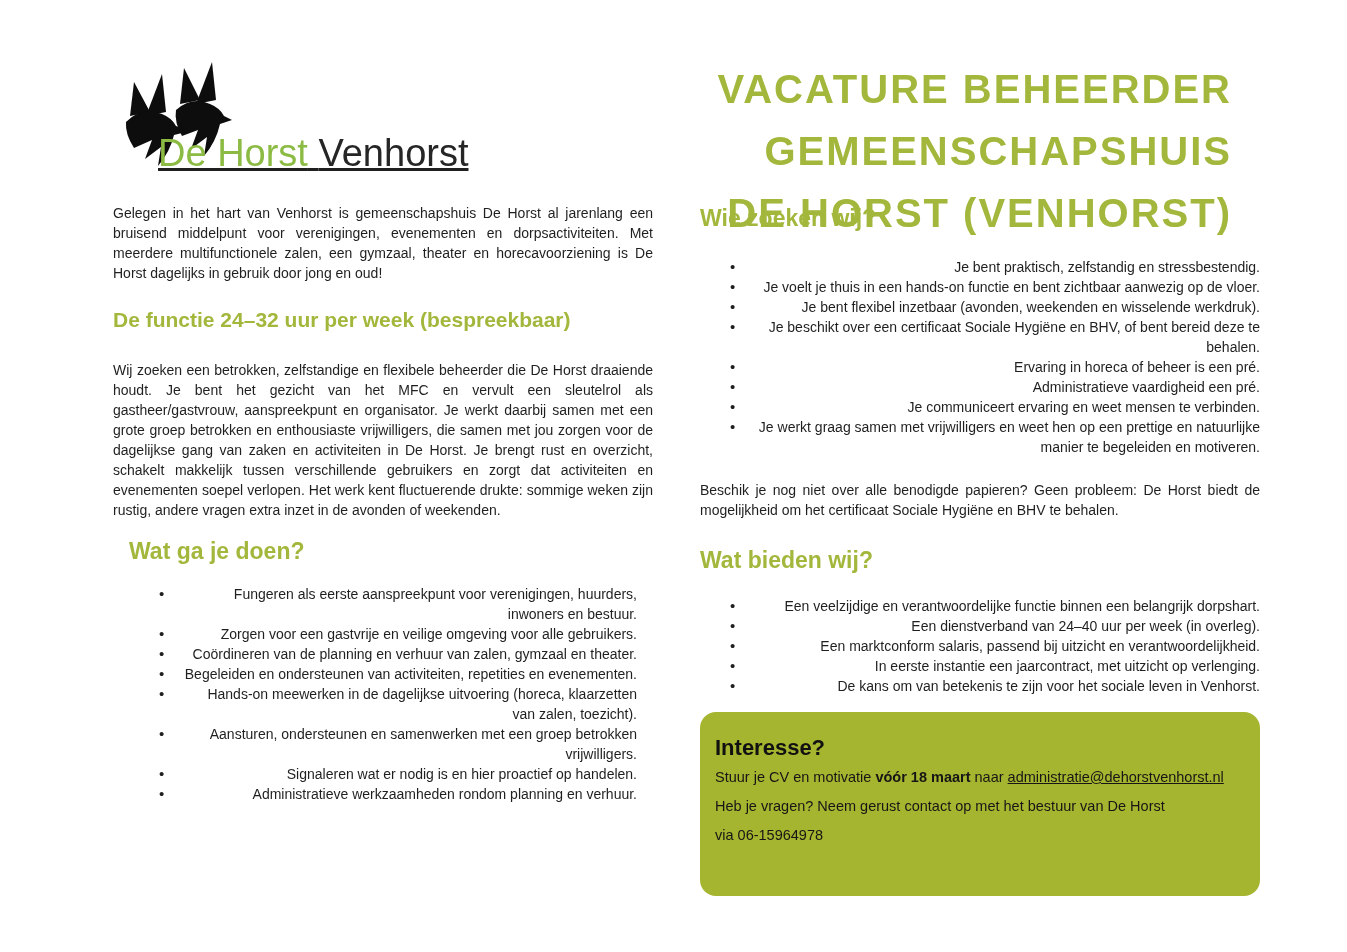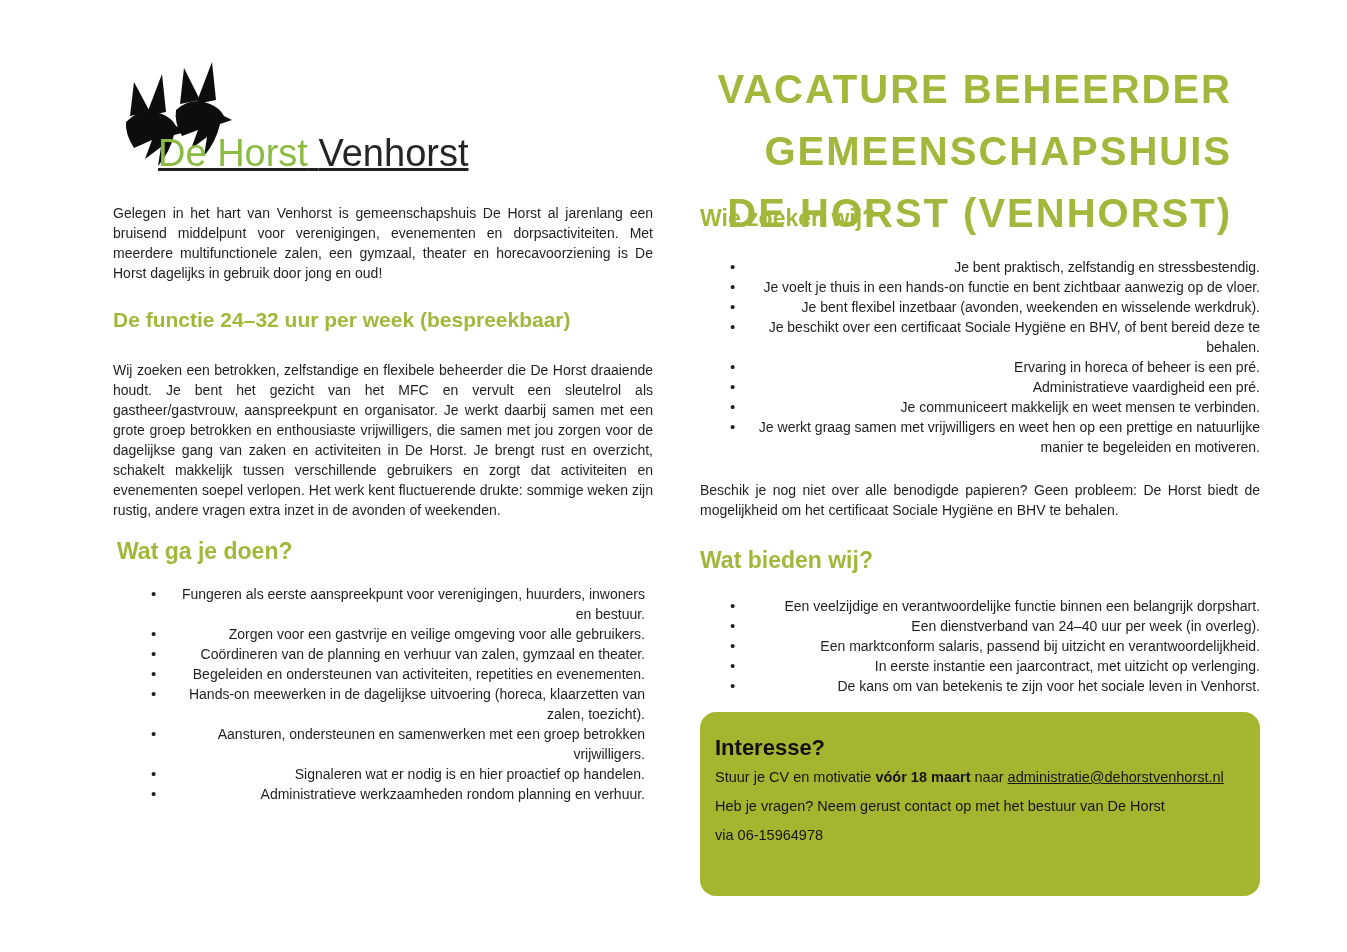--- a/index.html
+++ b/index.html
@@ -22,22 +22,22 @@
   }
   
   .col{position:absolute;font-size:14px;line-height:20px;}
   .col-left{left:113px;top:203px;width:540px;}
   .col-right{left:700px;top:203px;width:560px;}
   .col p{margin:0;}
   .just{text-align:justify;}
   h2{color:var(--accent,#a2b73b);font-size:23px;line-height:30px;font-weight:bold;margin:0;white-space:nowrap;}
   h2.fn-heading{font-size:21px;margin:22px 0 0;}
   .col-left .body-par{margin:25px 0 0;}
-  h2.tasks-heading{margin:16px 4px 0;}
-  .col-left ul{margin:18px 8px 0;}
+  h2.tasks-heading{margin:16px 16px 0;}
+  .col-left ul{margin:18px 16px 0;}
   .col-right ul.profile-list{margin:24px 0 0;}
   .col-right .note-par{margin:23px 0 0;}
   h2.offer-heading{margin:25px 0 0;}
   .col-right ul.offer-list{margin:21px 0 0;}
   ul{list-style:none;padding:0;text-align:right;}
   li{position:relative;padding-left:55px;}
   li::before{content:"\2022";position:absolute;left:30px;top:0;font-size:15px;}
   
   .interest-box{
     margin:16px 0 0;background:var(--box,#a6b52f);
@@ -99,21 +99,21 @@
 <div class="col col-right">
   <h2 class="profile-heading">Wie zoeken wij?</h2>
 
   <ul class="profile-list">
     <li>Je bent praktisch, zelfstandig en stressbestendig.</li>
     <li>Je voelt je thuis in een hands-on functie en bent zichtbaar aanwezig op de vloer.</li>
     <li>Je bent flexibel inzetbaar (avonden, weekenden en wisselende werkdruk).</li>
     <li>Je beschikt over een certificaat Sociale Hygiëne en BHV, of bent bereid deze te behalen.</li>
     <li>Ervaring in horeca of beheer is een pré.</li>
     <li>Administratieve vaardigheid een pré.</li>
-    <li>Je communiceert makkelijk en weet mensen te verbinden.</li>
+    <li>Je communiceert ervaring en weet mensen te verbinden.</li>
     <li>Je werkt graag samen met vrijwilligers en weet hen op een prettige en natuurlijke manier te begeleiden en motiveren.</li>
   </ul>
 
   <p class="just note-par">Beschik je nog niet over alle benodigde papieren? Geen probleem: De Horst biedt de mogelijkheid om het certificaat Sociale Hygiëne en BHV te behalen.</p>
 
   <h2 class="offer-heading">Wat bieden wij?</h2>
 
   <ul class="offer-list">
     <li>Een veelzijdige en verantwoordelijke functie binnen een belangrijk dorpshart.</li>
     <li>Een dienstverband van 24–40 uur per week (in overleg).</li>

